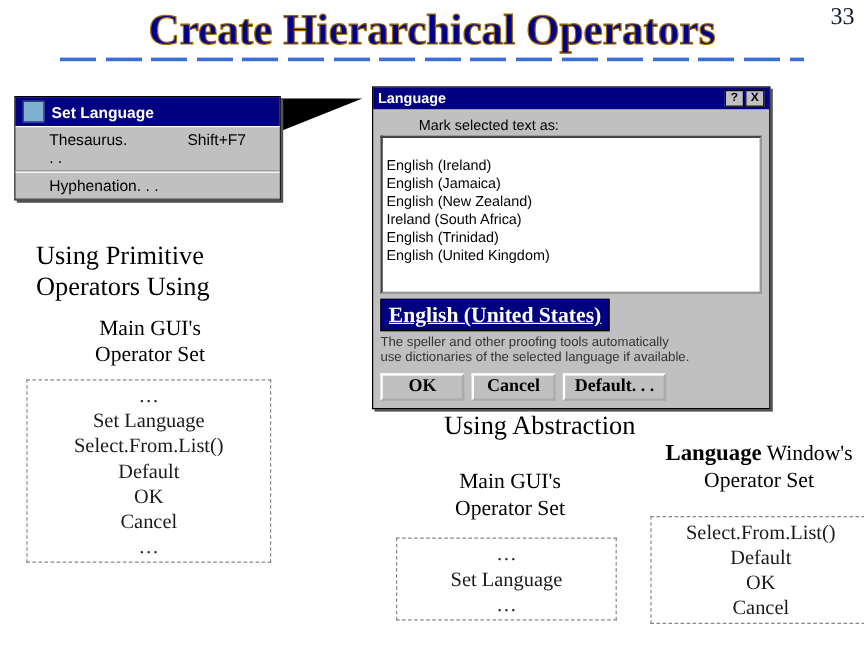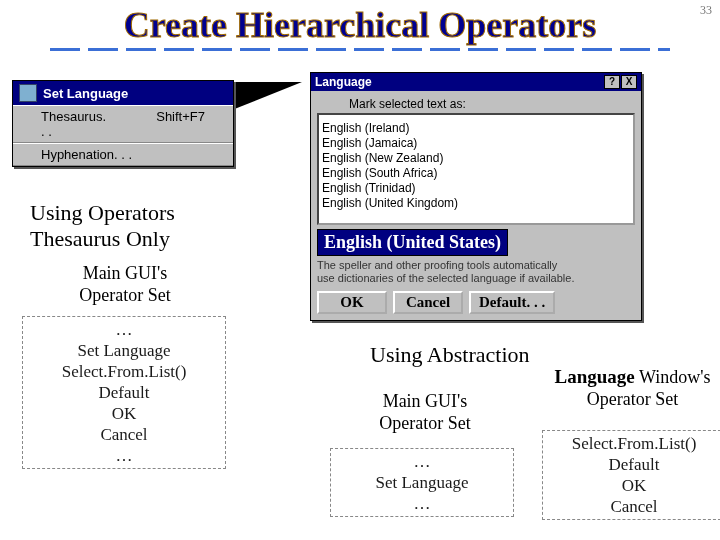--- a/index.html
+++ b/index.html
@@ -11,23 +11,23 @@
     font-family: "Comic Sans MS", "Trebuchet MS", "Segoe UI", sans-serif;
     font-size: 14px;
     color: #000;
     overflow: hidden;
     position: relative;
   }
   .slide-number {
     position: absolute;
     top: 3px;
     right: 8px;
-    font-size: 12px;
+    font-size: 20px;
     font-family: "Comic Sans MS", cursive;
-    color: #737373;
+    color: #0f172a;
     text-align: right;
   }
   .title {
     text-align: center;
     font-size: 36px;
     font-weight: bold;
     font-family: Liberation Serif, serif;
     color: #000090;
     -webkit-text-stroke: 1px #a06a00;
     text-shadow: 2px 2px 0 #fff, -1px -1px 0 #fff;
@@ -130,36 +130,37 @@
   .label {
     margin-bottom: 2px;
     text-decoration-color: #000;
     text-underline-offset: 2px;
     margin-left: 32px;
   }
   .listbox {
     background: #fff;
     border: 2px inset #999;
     height: 96px;
-    padding: 6px 3px;
+    padding: 16px 3px;
     overflow: hidden;
   }
   .listbox div {
     line-height: 15px;
     white-space: nowrap;
   }
   .selected-lang {
     margin-top: 4px;
     background: #000080;
     color: #fff;
     font-weight: bold;
     font-family: "Times New Roman", serif;
     font-size: 18px;
     padding: 2px 6px;
     border: 1px solid #000;
+    text-decoration: underline;
     display: inline-block;
   }
   .hint {
     font-size: 11px;
     color: #333;
     margin-top: 3px;
     line-height: 13px;
   }
   .btnrow {
     display: flex;
@@ -247,40 +248,40 @@
       <span class="tbtn">?</span>
       <span class="tbtn">X</span>
     </span>
   </div>
   <div class="body">
     <div class="label">Mark selected text as:</div>
     <div class="listbox">
       <div>English (Ireland)</div>
       <div>English (Jamaica)</div>
       <div>English (New Zealand)</div>
-      <div>English (South Africa)</div>
+      <div>Ireland (South Africa)</div>
       <div>English (Trinidad)</div>
       <div>English (United Kingdom)</div>
     </div>
     <div class="selected-lang">English (United States)</div>
     <div class="hint">
       <span>The speller and other proofing tools automatically</span><br>
       <span>use dictionaries of the selected language if available.</span>
     </div>
     <div class="btnrow">
       <span class="btn">OK</span>
       <span class="btn">Cancel</span>
       <span class="btn">Default. . .</span>
     </div>
   </div>
 </div>
 
 <div class="h2 prim-label">
-  <span>Using Operators</span><br>
-  <span>Thesaurus Only</span>
+  <span>Using Primitive</span><br>
+  <span>Operators Using</span>
 </div>
 <div class="h3 main-opset1">
   <span>Main GUI's</span><br>
   <span>Operator Set</span>
 </div>
 <div class="box box1">
   <div>…</div>
   <div>Set Language</div>
   <div>Select.From.List()</div>
   <div>Default</div>

